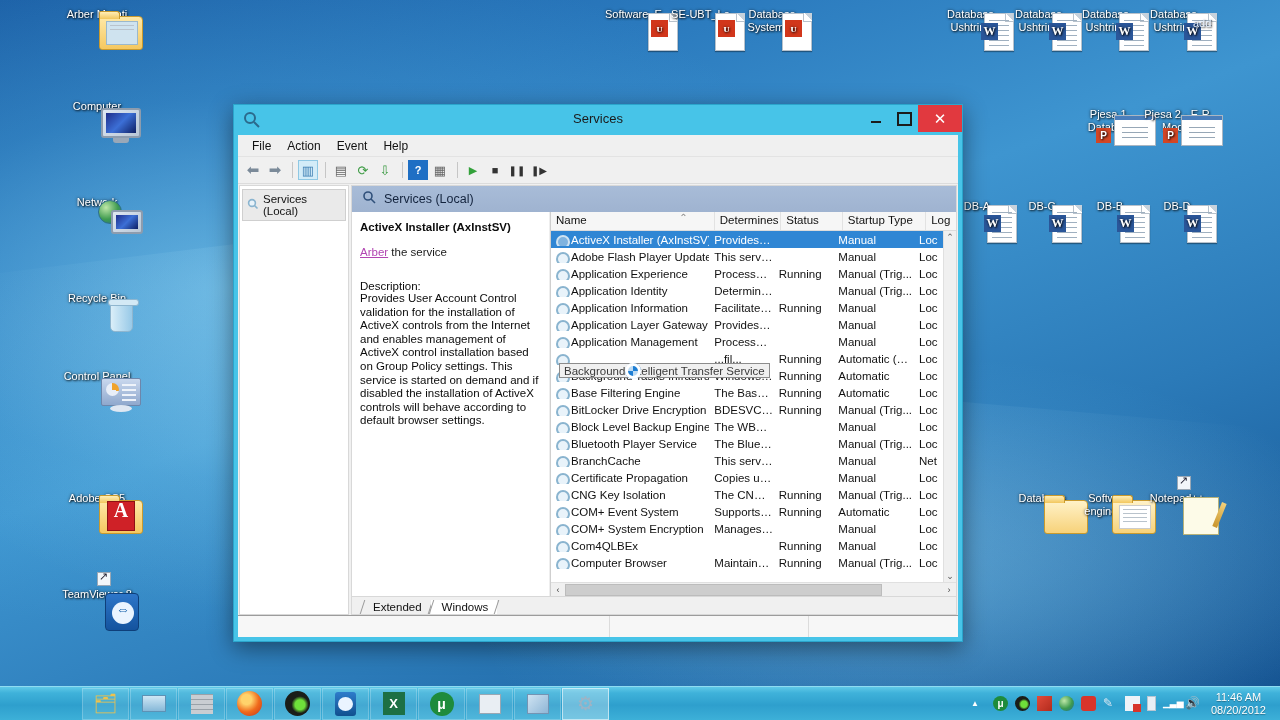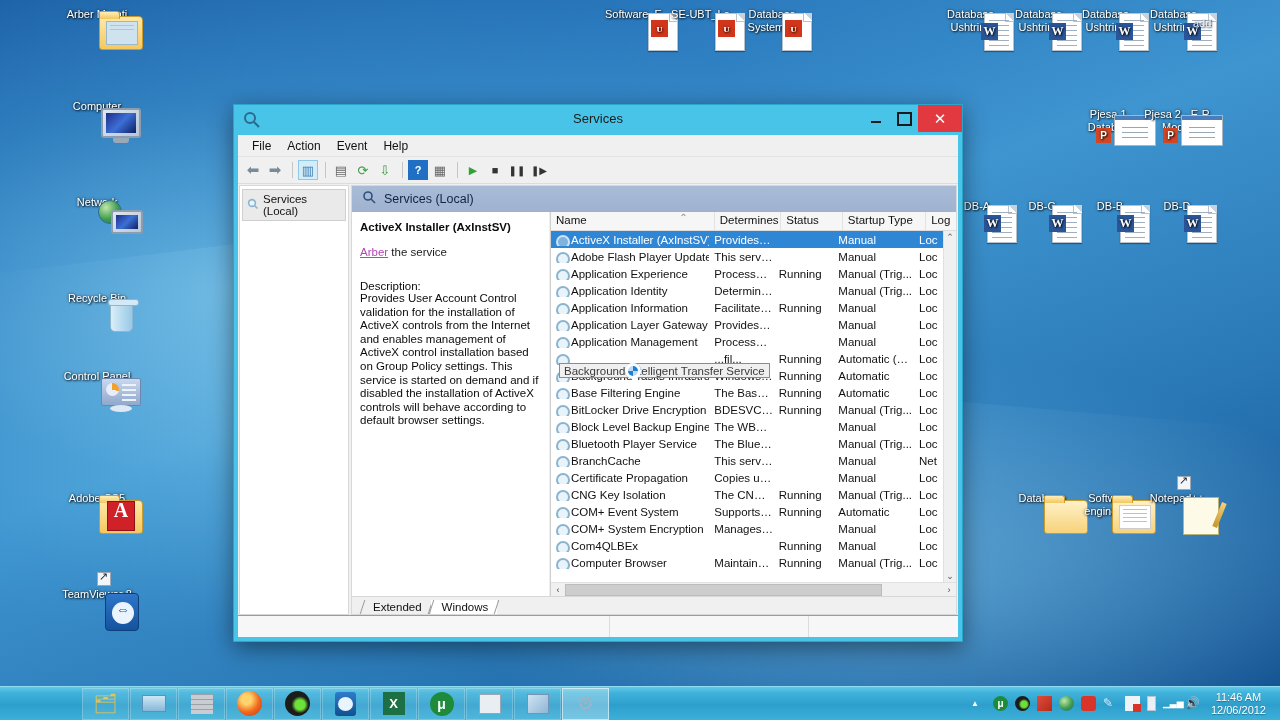--- a/index.html
+++ b/index.html
@@ -905,16 +905,16 @@
     <span class="ti" style="border-radius:3px;background:#d8342a;"></span>
     <span class="ti" style="color:#dfe9f2;font-size:12px;line-height:15px;">✎</span>
     <span class="ti" style="background:#eef3f8;position:relative;">
       <span style="position:absolute;right:-1px;bottom:-1px;width:8px;height:8px;background:#d8342a;"></span>
     </span>
     <span class="ti" style="width:9px;background:#e9eff5;border:1px solid #b9c6d2;"></span>
     <span class="ti" style="color:#fff;font-size:9px;line-height:15px;">▁▃▅</span>
     <span class="ti" style="color:#fff;font-size:12px;line-height:15px;">🔊</span>
     <div class="clock">
       <div>11:46 AM</div>
-      <div>12/06/2012</div>
+      <div>08/20/2012</div>
     </div>
   </div>
 </div>
 
 </body></html>

